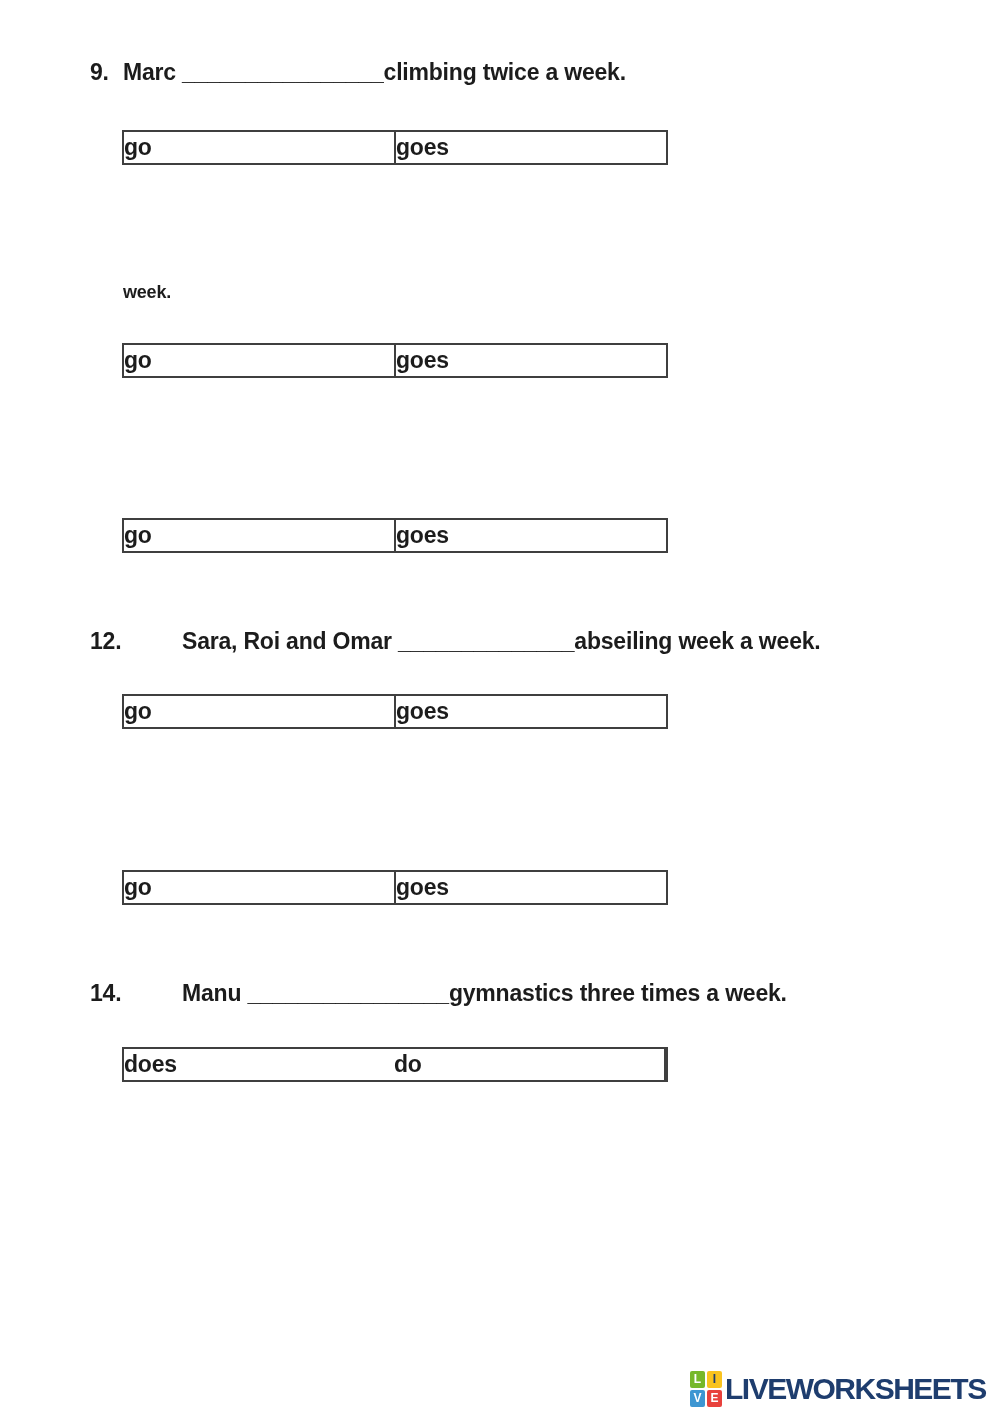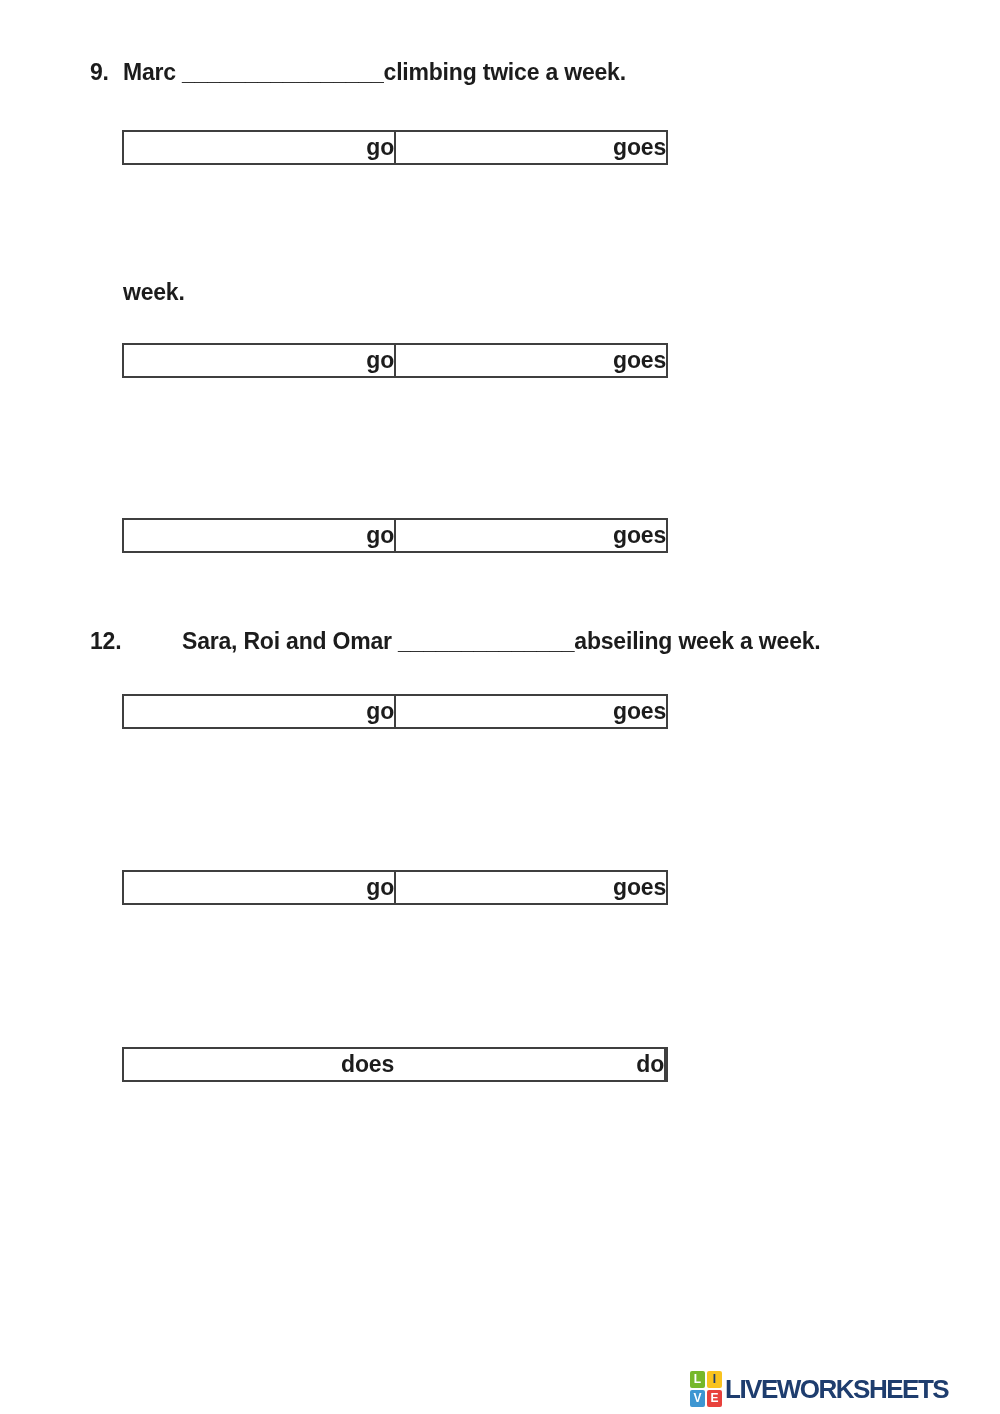--- a/index.html
+++ b/index.html
@@ -17,35 +17,35 @@
     white-space:nowrap;
     font-size:23px;
     letter-spacing:-0.2px;
     line-height:28px;
   }
   .qnum{display:inline-block;width:92px;}
   .qnum.narrow{width:33px;}
   .qline2{
     position:absolute;left:123px;
     white-space:nowrap;
-    font-size:23px;
+    font-size:18px;
     letter-spacing:-0.2px;
     line-height:28px;
   }
   .opts{
     position:absolute;left:122px;
     width:546px;height:35px;
     display:flex;
     border:2px solid #3f3f3f;
     box-sizing:border-box;
     background:#ffffff;
   }
   .opt{
     flex:1;
-    text-align:right;
+    text-align:left;
     font-size:23px;
     line-height:30px;
     letter-spacing:-0.2px;
   }
   .opt.first{border-right:2px solid #3f3f3f;}
   .footer{
     position:absolute;left:690px;top:1370px;
     display:flex;align-items:center;
   }
   .logo{
@@ -56,21 +56,21 @@
     margin-right:3px;
   }
   .logo-cell{
     font-size:12px;
     font-weight:bold;
     text-align:center;
     line-height:17px;
     border-radius:2px;
   }
   .brand{
-    font-size:26px;
+    font-size:30px;
     font-weight:bold;
     letter-spacing:-1.5px;
     line-height:38px;
   }
 </style>
 </head>
 <body>
 
 <div class="page">
 
@@ -99,20 +99,23 @@
   <div class="opts" style="top:694px">
     <div class="opt first">go</div>
     <div class="opt">goes</div>
   </div>
 
   <div class="opts" style="top:870px">
     <div class="opt first">go</div>
     <div class="opt">goes</div>
   </div>
 
+  <div class="q" style="top:979px">
+    <span class="qnum">14.</span><span>Manu ________________gymnastics three times a week.</span>
+  </div>
   <div class="opts" style="top:1047px">
     <div class="opt">does</div>
     <div class="opt first">do</div>
   </div>
 
   <div class="footer">
     <div class="logo">
       <span class="logo-cell" style="background-color: rgb(118, 184, 42); color: rgb(255, 255, 255);">L</span>
       <span class="logo-cell" style="background-color: rgb(249, 195, 31); color: rgb(30, 61, 110);">I</span>
       <span class="logo-cell" style="background-color: rgb(61, 150, 210); color: rgb(255, 255, 255);">V</span>

